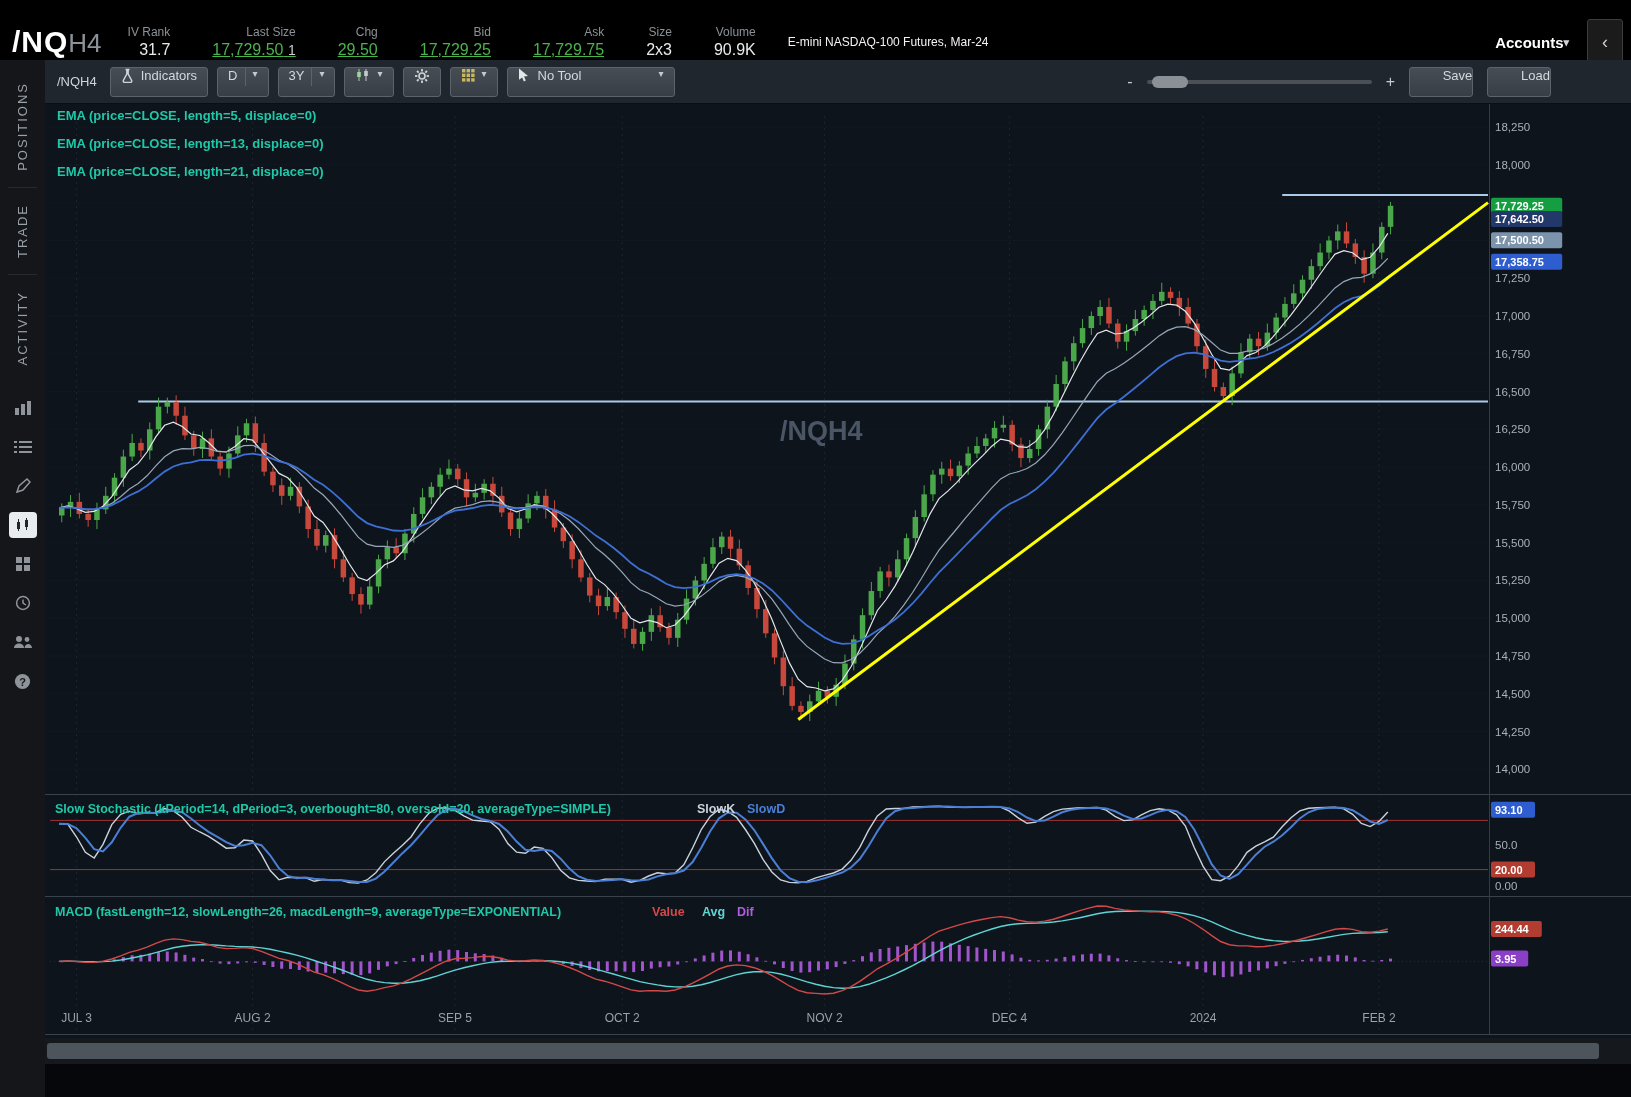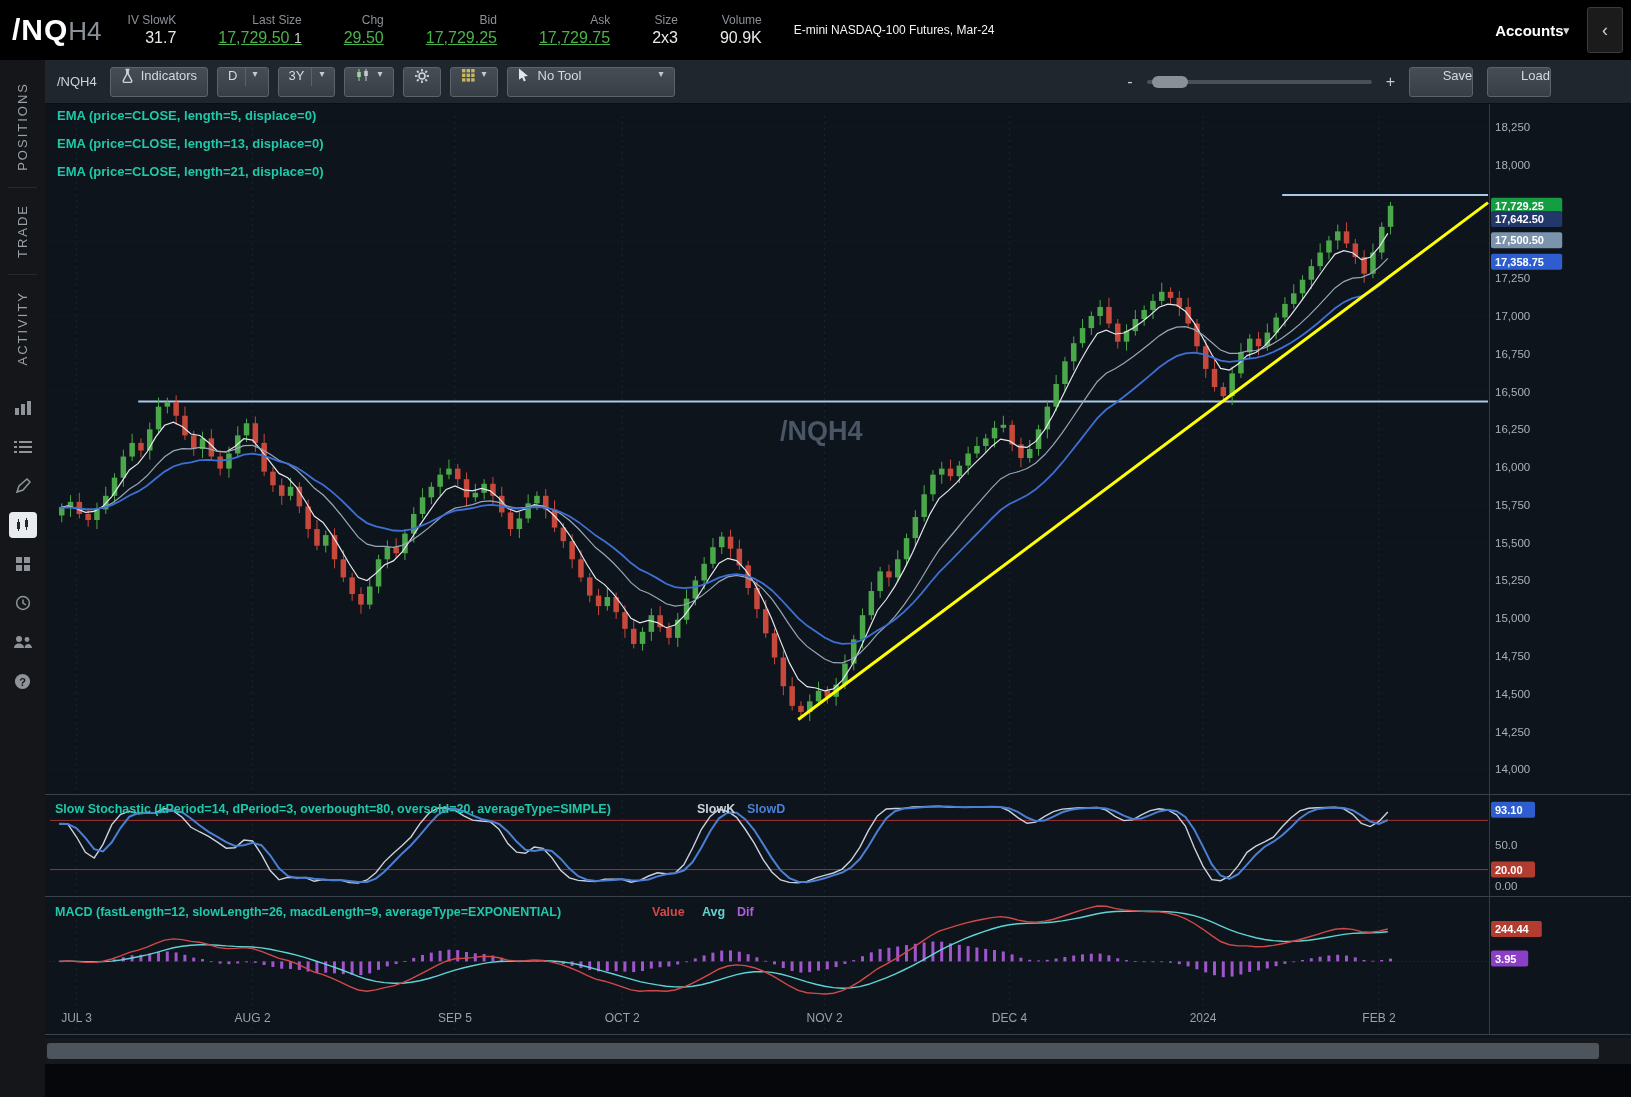--- a/index.html
+++ b/index.html
@@ -1,20 +1,20 @@
 <!DOCTYPE html>
 <html><head>
 <meta charset="utf-8">
 <style>
   html,body{margin:0;padding:0;background:#000;width:1631px;height:1097px;overflow:hidden;
     font-family:"Liberation Sans",sans-serif;-webkit-font-smoothing:antialiased;}
   #app{position:relative;width:1631px;height:1097px;}
 
   
-  #topbar{position:absolute;left:0;top:0;width:1631px;height:60px;background:#000;
+  #topbar{position:absolute;left:0;top:12px;width:1631px;height:60px;background:#000;
     display:flex;align-items:center;color:#e8eaec;}
   .sym{display:flex;align-items:baseline;padding:0 26px 0 12px;}
   .sym-main{font-size:30px;font-weight:bold;color:#fff;letter-spacing:1px;}
   .sym-suf{font-size:26px;color:#8b9198;font-weight:normal;}
   .hstat{display:flex;flex-direction:column;align-items:flex-end;margin-right:42px;line-height:1.25;}
   .hlbl{font-size:12px;color:#8b9198;}
   .hval{font-size:16px;color:#e8eaec;white-space:nowrap;}
   .hval.green{color:#4bb34b;text-decoration:underline;}
   .hsize{color:#c9cdd1;font-size:14px;}
   .hdesc{font-size:12px;color:#f2f4f5;margin-left:6px;white-space:nowrap;}
@@ -57,21 +57,21 @@
 <body>
 
 <div id="app">
 
   <header id="topbar">
     <div class="sym">
       <span class="sym-main">/NQ</span>
       <span class="sym-suf">H4</span>
     </div>
     <div class="hstat">
-      <span class="hlbl">IV SlowK</span>
+      <span class="hlbl">IV Rank</span>
       <span class="hval">31.7</span>
     </div>
     <div class="hstat">
       <span class="hlbl">Last Size</span>
       <span class="hval green"><span>17,729.50</span>&nbsp;<span class="hsize">1</span></span>
     </div>
     <div class="hstat">
       <span class="hlbl">Chg</span>
       <span class="hval green">29.50</span>
     </div>

